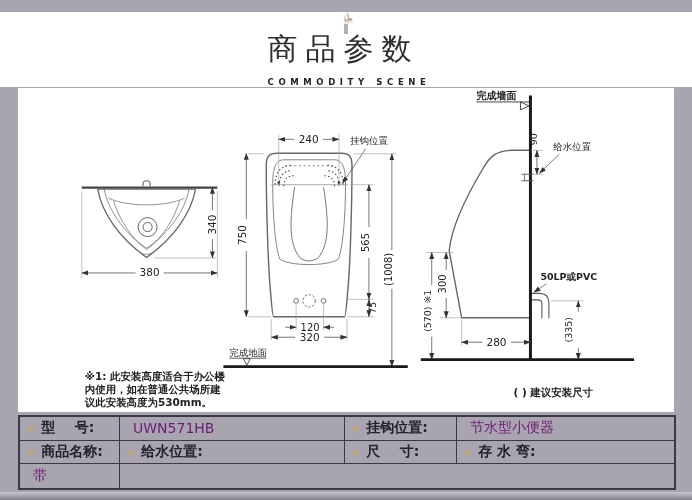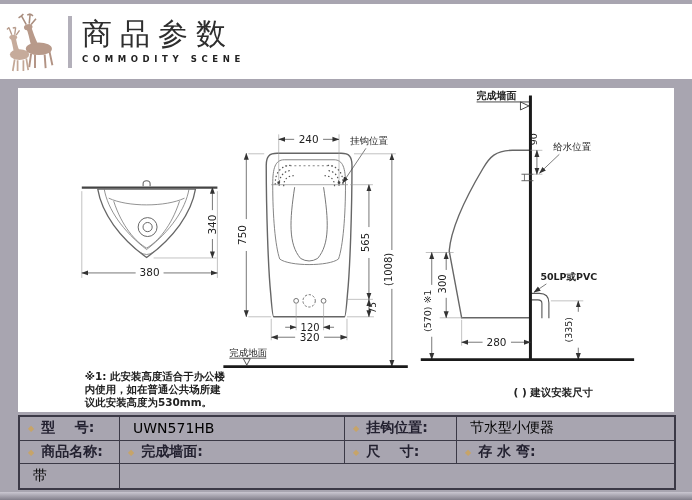--- a/index.html
+++ b/index.html
@@ -1,41 +1,41 @@
 <!DOCTYPE html>
 <html><head>
 <meta charset="utf-8">
 <style>
   * { margin:0; padding:0; box-sizing:border-box; }
   body { font-family:"DejaVu Sans", sans-serif; }
   .page { position:relative; width:692px; height:500px; overflow:hidden; background:#a8a5b0; }
 
   
-  .hdr { position:absolute; left:0; top:4px; width:692px; height:75px; background:#ffffff;
-         display:flex; align-items:center; padding-left:6px; }
+  .hdr { position:absolute; left:0; top:12px; width:692px; height:75px; background:#ffffff;
+         display:flex; align-items:center; padding-left:6px;flex-direction:column; }
   .hdr-divider { width:4px; height:52px; background:#b3b0ba; margin:0 10px 0 4px; }
   .ttl { font-size:30px; letter-spacing:8px; color:#2e2e2e; line-height:1; }
-  .sub { font-size:8.5px; letter-spacing:4.6px; color:#222; font-weight:bold; margin-top:5px; }
+  .sub { font-size:8.5px; letter-spacing:4.6px; color:#222; font-weight:bold; margin-top:13px; }
 
   
   .body-area { position:absolute; left:0; top:75px; width:692px; height:425px; }
   .panel { position:absolute; left:18px; top:13px; width:656px; height:324px; background:#ffffff; }
   .panel svg { display:block; }
 
   
   .spec { position:absolute; left:18px; top:340px; width:658px; border:2px solid #3b3946;
           display:grid; grid-template-columns:100px 225px 112px 1fr; grid-template-rows:repeat(3,23.7px); }
   .cell { border-right:1.5px solid #3b3946; border-bottom:1.5px solid #3b3946;
           display:flex; align-items:center; overflow:hidden; }
   .cell:nth-child(4n) { border-right:none; }
   .cell:nth-child(n+9) { border-bottom:none; }
   .lbl { font-weight:bold; font-size:14px; color:#232130; }
   .lbl .txt { white-space:pre; }
   .bullet { font-size:8px; color:#c7a468; margin:0 7px 0 8px; }
-  .val { font-size:14px; color:#000000; padding-left:13px; white-space:pre; }
+  .val { font-size:14px; color:#701a75; padding-left:13px; white-space:pre; }
 
   .bottom-strip { position:absolute; left:0; bottom:0; width:692px; height:8px;
                   background:linear-gradient(to bottom,#cac7d1,#827f8b); }
 
   text { font-family:"DejaVu Sans", sans-serif; fill:#222; }
 </style>
 </head>
 <body>
 
 <div class="page">
@@ -232,21 +232,21 @@
           <span class="txt">挂钩位置:</span>
         </div>
       <div class="cell val">节水型小便器</div>
 
       <div class="cell lbl">
           <span class="bullet">◆</span>
           <span class="txt">商品名称:</span>
         </div>
       <div class="cell lbl">
           <span class="bullet">◆</span>
-          <span class="txt">完成墙面:</span>
+          <span class="txt">给水位置:</span>
         </div>
 
       <div class="cell lbl">
           <span class="bullet">◆</span>
           <span class="txt">尺    寸:</span>
         </div>
       <div class="cell lbl">
           <span class="bullet">◆</span>
           <span class="txt">存 水 弯:</span>
         </div>

